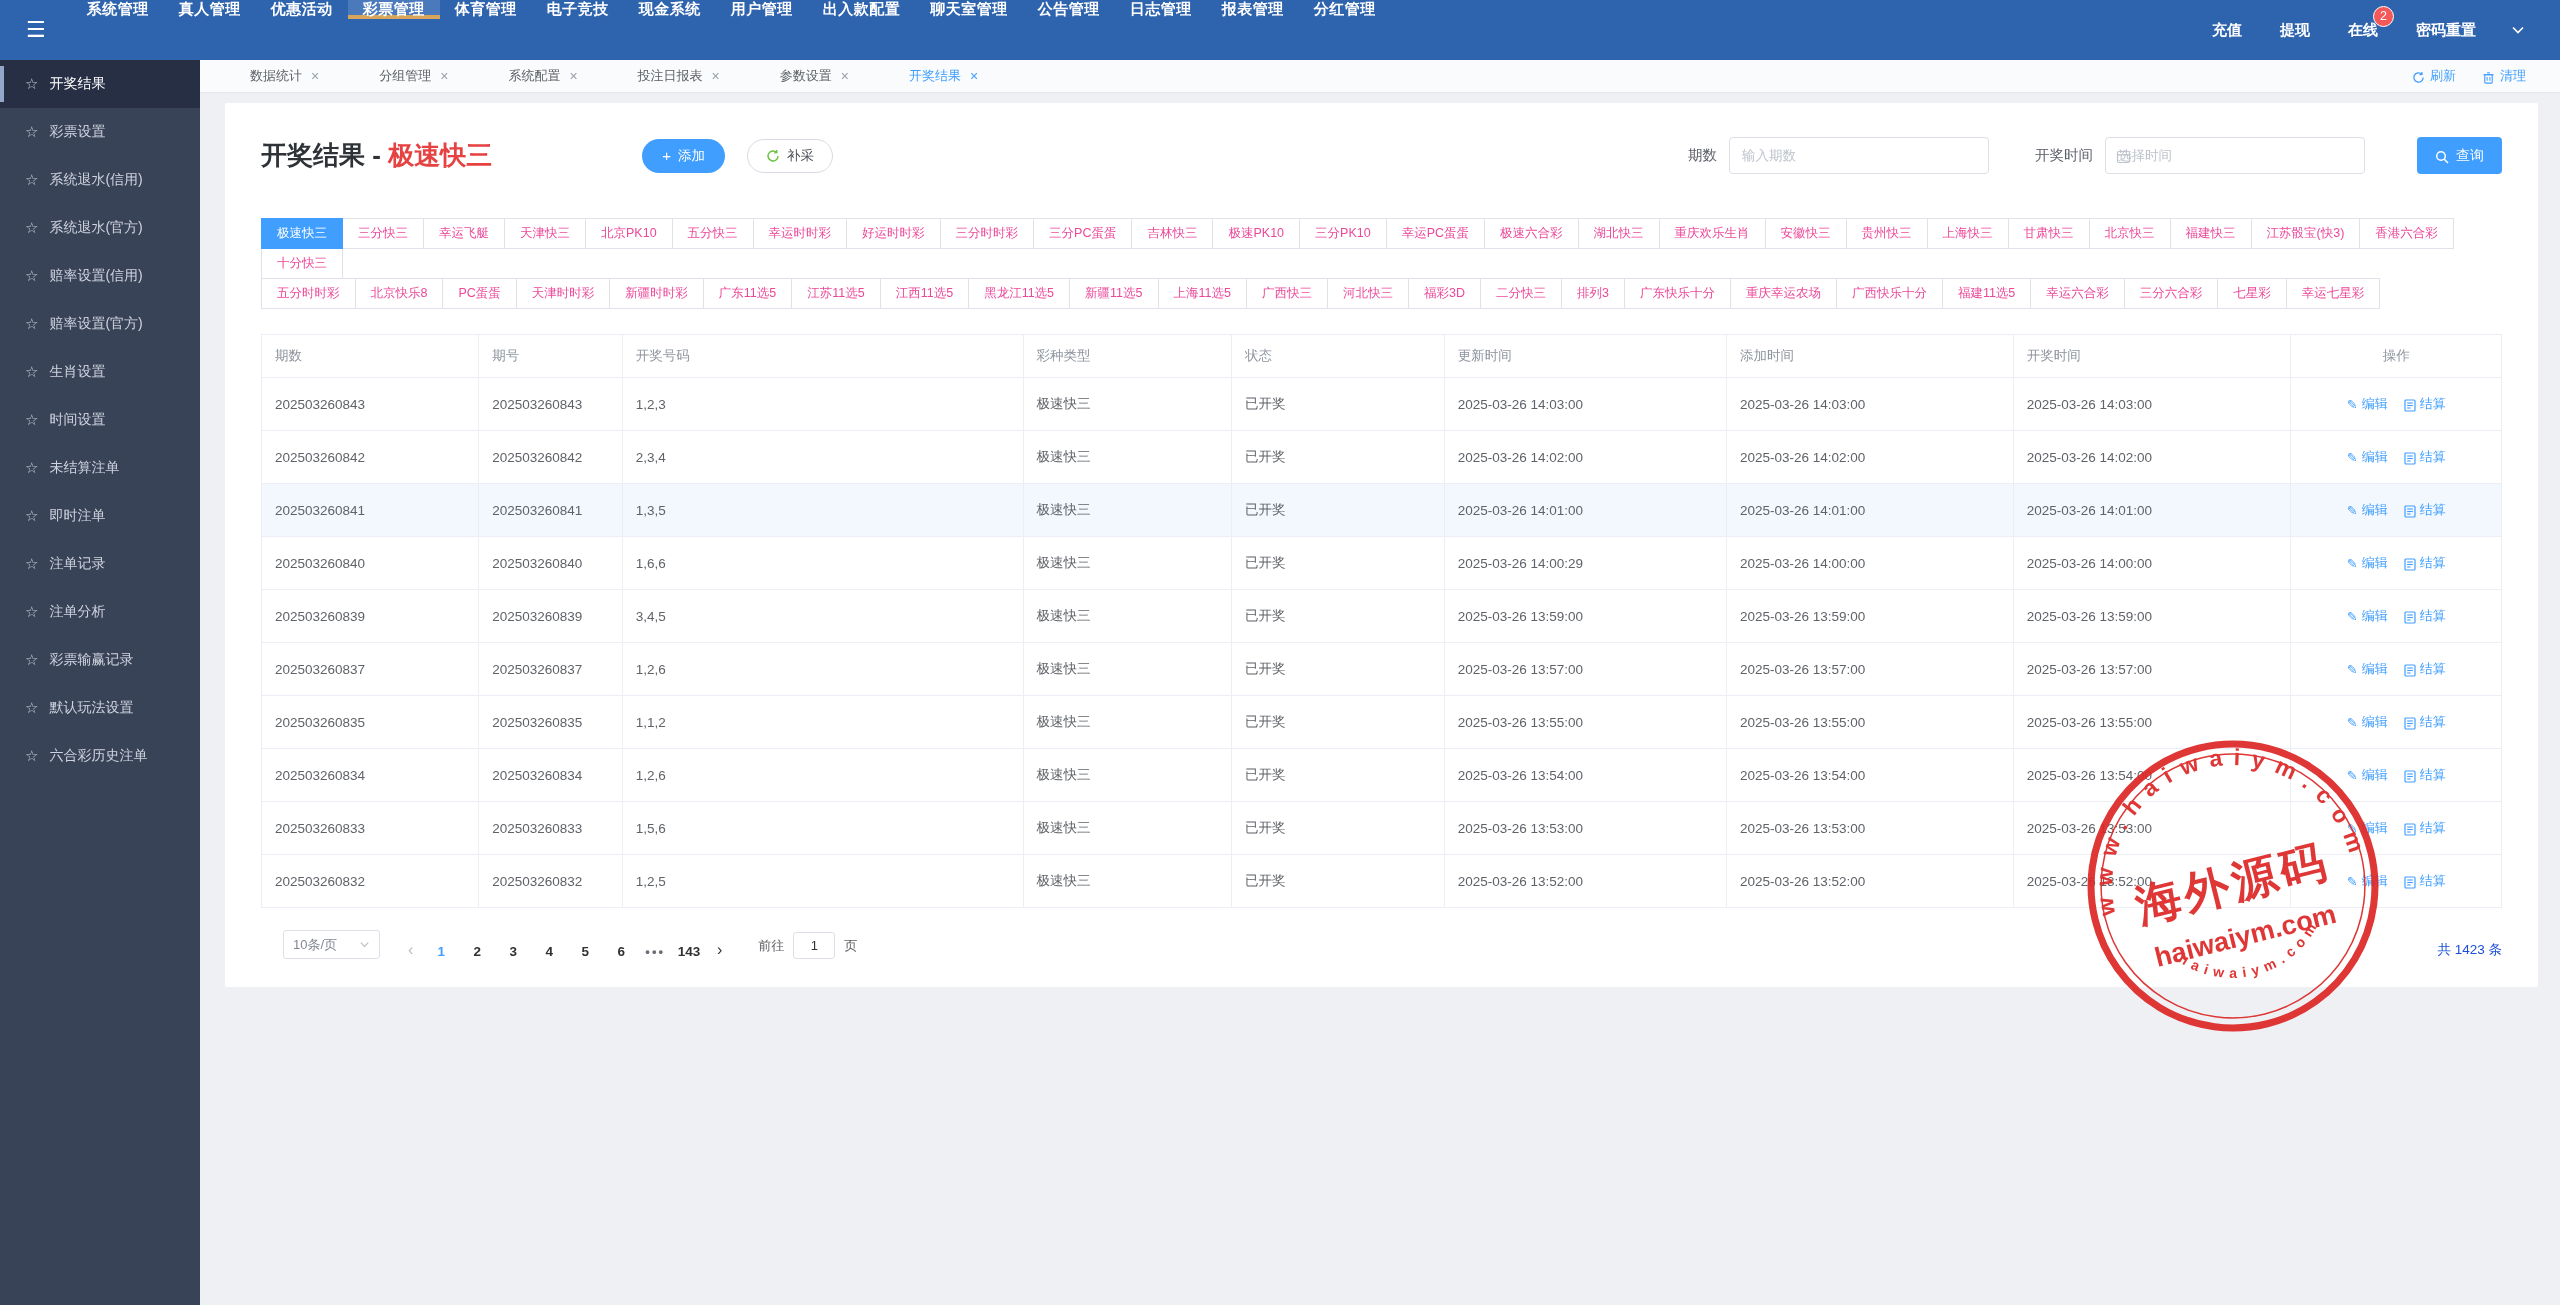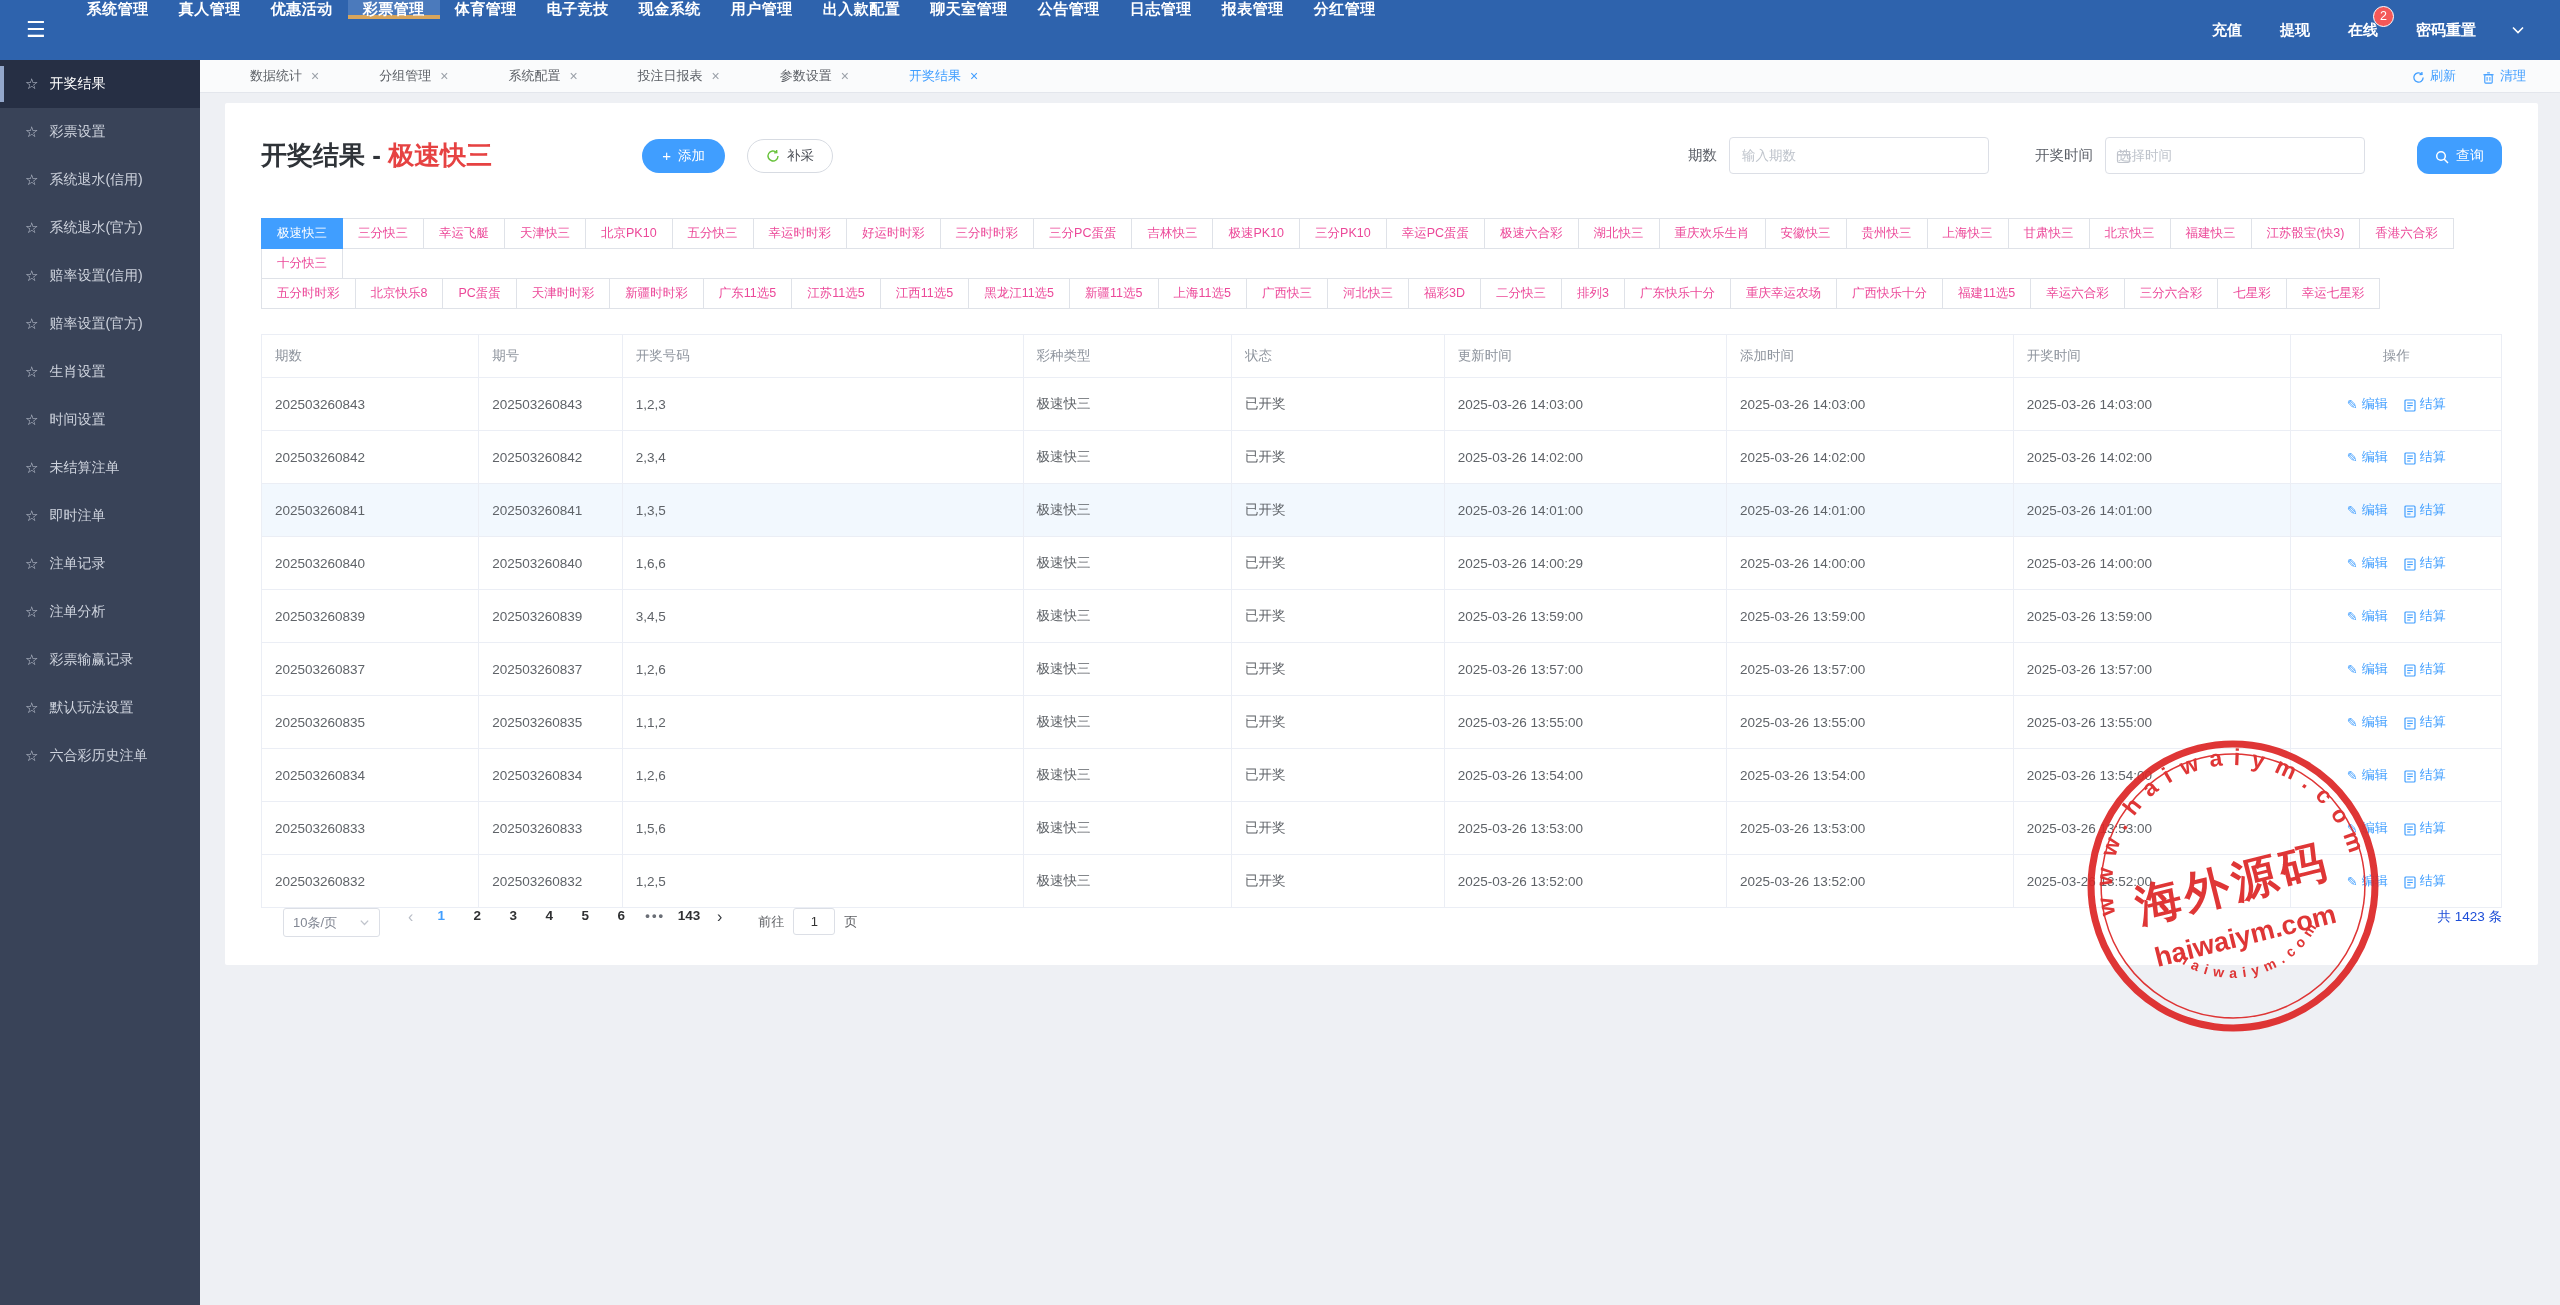--- a/index.html
+++ b/index.html
@@ -79,21 +79,21 @@
   .q-input {
     width:260px; height:37px; border:1px solid #dcdfe6; border-radius:4px; padding:0 12px;
     font-size:13.5px; color:#333; background:#fff; font-family:inherit;
   }
   .q-input::placeholder { color:#bfc4cc; }
   .gap-mid { width:46px; }
   .date-wrap { position:relative; }
   .date-wrap .q-input { }
   .date-wrap .cal-icon { position:absolute; left:11px; top:10px; }
   .btn-query {
-    margin-left:52px; background:#409eff; color:#fff; border:none; border-radius:12px;
+    margin-left:52px; background:#409eff; color:#fff; border:none; border-radius:4px;
     height:37px; padding:0 18px; font-size:14px; cursor:pointer; display:flex; align-items:center; gap:7px;
   }
   
   .lot-rows { margin-top:44px; }
   .lot-row { display:flex; flex-wrap:wrap; }
   .lot-btn {
     background:#fff; border:1px solid #dfe2e8; color:#ec4899; font-size:12.5px;
     height:31px; padding:0 15px; margin-right:-1px; margin-bottom:-1px; cursor:pointer;
     display:flex; align-items:center; font-family:inherit;
   }
@@ -108,21 +108,21 @@
   td {
     height:53px; padding:0 13px; font-size:13.5px; color:#5f6368;
     border-bottom:1px solid #ebeef5; border-right:1px solid #ebeef5; background:#fff;
   }
   th:last-child, td:last-child { border-right:1px solid #ebeef5; text-align:center; }
   tr.highlight td { background:#f2f8fe; }
   .cell-actions { display:flex; align-items:center; justify-content:center; gap:16px; }
   .act-link { color:#409eff; font-size:13px; display:flex; align-items:center; gap:4px; cursor:pointer; white-space:nowrap; }
   .act-link .ic { font-size:13px; }
   
-  .pager { display:flex; align-items:flex-start; font-size:13px; color:#606266;padding-left:22px; }
+  .pager { margin-top:22px; display:flex; align-items:flex-end; font-size:13px; color:#606266;padding-left:22px; }
   .page-size {
     width:97px; height:29px; border:1px solid #dcdfe6; border-radius:3px; background:#fff;
     display:flex; align-items:center; justify-content:space-between; padding:0 9px; color:#828793; cursor:pointer;
   }
   .pg-arrow { margin:0 10px; font-size:16px; cursor:pointer; color:#32363c; background:none; border:none; }
   .pg-arrow.prev { color:#b8bdc6; margin-left:28px; }
   .pg-num {
     min-width:28px; text-align:center; font-weight:700; color:#303133; margin:0 4px; cursor:pointer;
     background:none; border:none; font-size:13.5px; font-family:inherit;
   }

